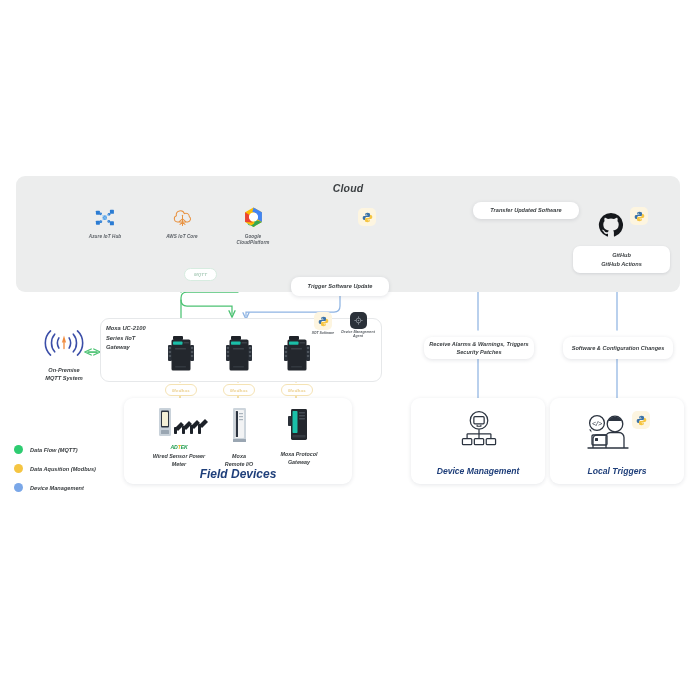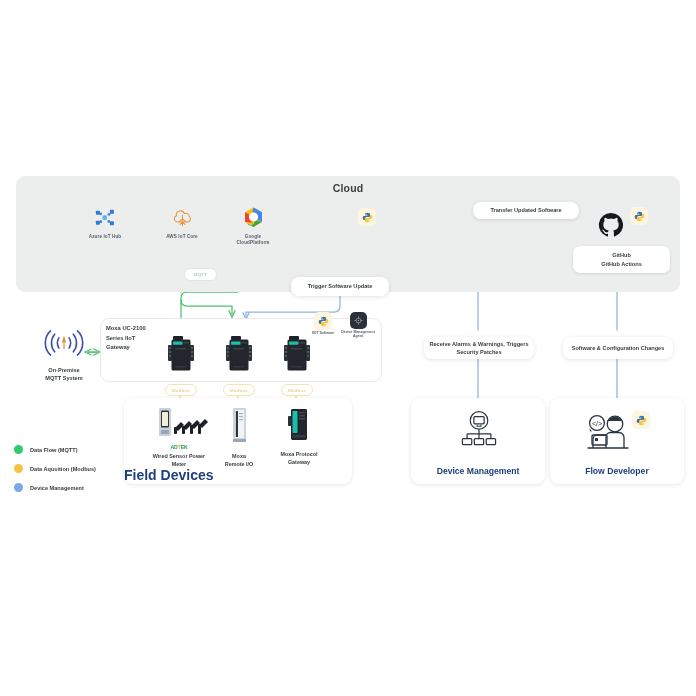--- a/index.html
+++ b/index.html
@@ -1,17 +1,17 @@
 <!DOCTYPE html>
 <html><head>
 <meta charset="utf-8">
 <style>
   html,body{margin:0;padding:0;background:#ffffff;}
   body{width:696px;height:696px;font-family:"Liberation Sans",sans-serif;-webkit-font-smoothing:antialiased;}
-  #canvas{position:relative;width:696px;height:696px;overflow:hidden;background:#ffffff;}
+  #canvas{position:relative;width:696px;height:696px;overflow:hidden;background:#ffffff;font-style:italic;}
   #wires{position:absolute;left:0;top:0;width:696px;height:696px;pointer-events:none;}
 
   
   .cloud-band{position:absolute;left:16px;top:176px;width:664px;height:116px;background:#eceded;border-radius:9px;}
   .cloud-title{position:absolute;left:0;top:182px;width:696px;text-align:center;font-size:10.5px;font-weight:700;color:#3c4043;letter-spacing:.2px;}
 
   
   .logo-cell{position:absolute;text-align:center;}
   .logo-cap{font-size:4.6px;font-weight:700;color:#5b6066;line-height:1.25;margin-top:2px;letter-spacing:.1px;}
 
@@ -46,21 +46,21 @@
   .gw-title{position:absolute;left:106px;top:324px;width:64px;font-size:5.8px;font-weight:600;color:#3c4043;line-height:1.65;}
   .gw-dev{position:absolute;width:38px;height:40px;}
   .gw-badge{position:absolute;text-align:center;width:34px;}
   .gw-badge-cap{font-size:3.5px;font-weight:700;color:#5b6066;line-height:1.25;margin-top:1px;}
   .dma-icon{width:17px;height:17px;border-radius:5px;background:#2b3139;margin:0 auto;display:flex;align-items:center;justify-content:center;}
 
   
   .fd-card{position:absolute;left:124px;top:398px;width:228px;height:86px;background:#fff;border-radius:9px;box-shadow:0 1px 4px rgba(30,40,60,.11);}
   .fd-item{position:absolute;text-align:center;width:74px;}
   .fd-cap{font-size:5.4px;font-weight:600;color:#3c4043;line-height:1.55;margin-top:2px;}
-  .fd-title{position:absolute;left:124px;top:467px;width:228px;text-align:left;font-size:14px;font-weight:700;color:#1f3f7a;}
+  .fd-title{position:absolute;left:124px;top:467px;width:228px;text-align:center;font-size:12px;font-weight:700;color:#1f3f7a;}
   .adtek{font-size:5.2px;font-weight:900;letter-spacing:-.2px;}
 
   
   .rcard{position:absolute;width:134px;height:86px;background:#fff;border-radius:9px;box-shadow:0 1px 4px rgba(30,40,60,.11);}
   .rcard-title{position:absolute;width:134px;text-align:center;font-size:8.6px;font-weight:700;color:#1f3f7a;}
 
   
   .legend{position:absolute;left:14px;top:440px;}
   .lg-row{display:flex;align-items:center;gap:7px;height:19px;}
   .lg-dot{width:9px;height:9px;border-radius:50%;flex:0 0 auto;}
@@ -414,21 +414,21 @@
       <rect x="15" y="26" width="3" height="3" rx=".5" fill="#2c3440"></rect>
       <path d="M8,36 L48,36" stroke="#2c3440" stroke-width="1.3" stroke-linecap="round"></path>
     </svg>
   </div>
   <div class="pybadge" style="left:632px;top:411px;">
     <svg width="11" height="11" viewBox="0 0 14 14">
       <path d="M7,1.1 C4.6,1.1 4.1,2 4.1,3.2 L4.1,4.6 L7.1,4.6 L7.1,5.1 L3,5.1 C1.7,5.1 0.9,5.9 0.9,7.6 C0.9,9.2 1.6,10.1 2.9,10.1 L3.9,10.1 L3.9,8.5 C3.9,7.3 4.9,6.5 6.1,6.5 L8.6,6.5 C9.6,6.5 10.3,5.9 10.3,4.9 L10.3,3.2 C10.3,2 9.4,1.1 7,1.1 Z M5.5,2.2 a0.6,0.6 0 1 1 0,1.2 a0.6,0.6 0 0 1 0,-1.2 Z" fill="#3c73a8"></path>
       <path d="M7,12.9 C9.4,12.9 9.9,12 9.9,10.8 L9.9,9.4 L6.9,9.4 L6.9,8.9 L11,8.9 C12.3,8.9 13.1,8.1 13.1,6.4 C13.1,4.8 12.4,3.9 11.1,3.9 L10.1,3.9 L10.1,5.5 C10.1,6.7 9.1,7.5 7.9,7.5 L5.4,7.5 C4.4,7.5 3.7,8.1 3.7,9.1 L3.7,10.8 C3.7,12 4.6,12.9 7,12.9 Z M8.5,11.8 a0.6,0.6 0 1 1 0,-1.2 a0.6,0.6 0 0 1 0,1.2 Z" fill="#f5c542"></path>
     </svg>
   </div>
-  <div class="rcard-title" style="left:550px;top:466px;">Flow Developer</div>
+  <div class="rcard-title" style="left:550px;top:466px;">Local Triggers</div>
 
   <div class="legend">
     <div class="lg-row">
       <span class="lg-dot" style="background:#2ecc71;"></span>
       <span class="lg-lab">Data Flow (MQTT)</span>
     </div>
     <div class="lg-row">
       <span class="lg-dot" style="background:#f5c542;"></span>
       <span class="lg-lab">Data Aqusition (Modbus)</span>
     </div>

